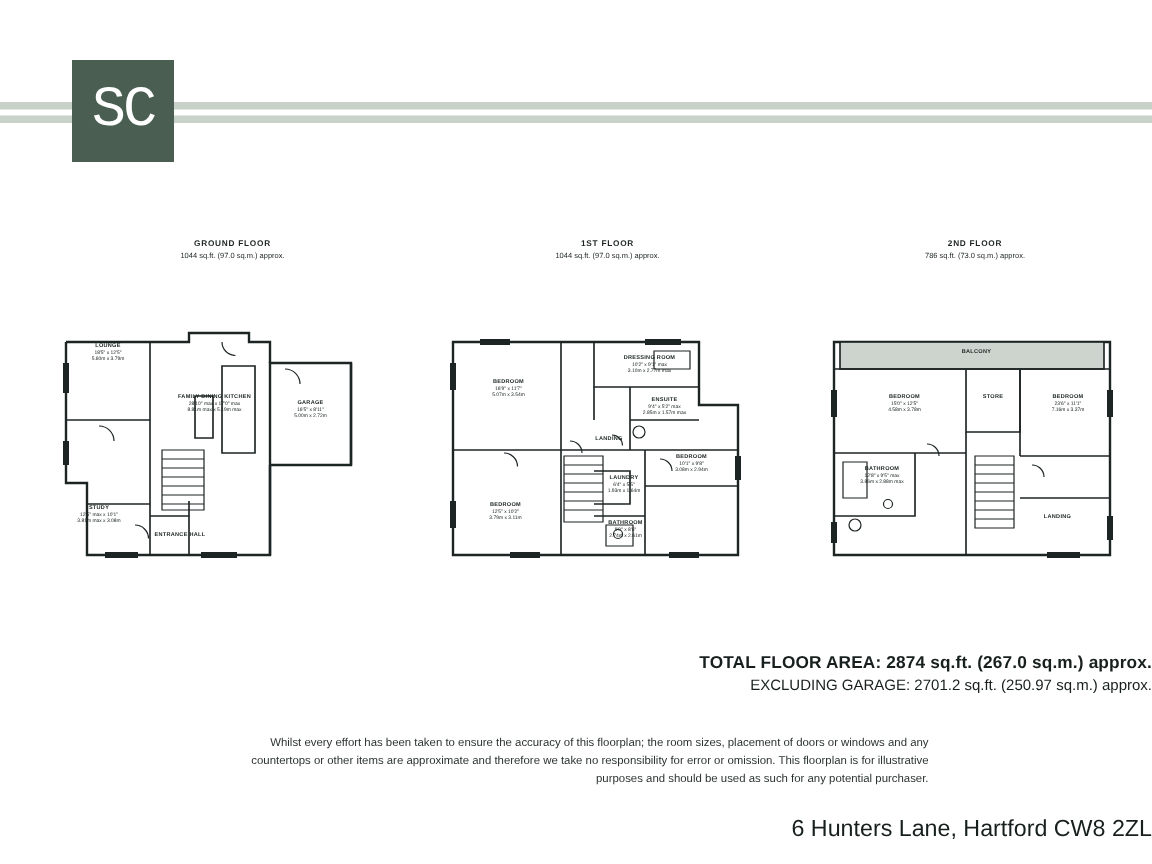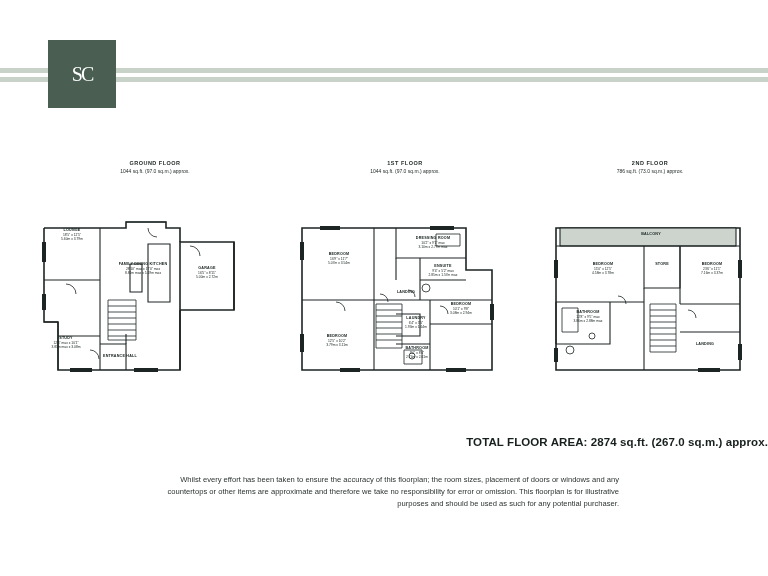--- a/index.html
+++ b/index.html
@@ -39,22 +39,22 @@
     left: 48px;
     width: 68px;
     height: 68px;
     background: #4a5e52;
     display: flex;
     align-items: center;
     justify-content: center;
   }
   #logo-box .logo-text {
     color: #ffffff;
-    font-family: Liberation Serif, serif;
-    font-size: 20px;
+    font-family: Liberation Mono, monospace;
+    font-size: 38px;
     letter-spacing: -2px;
     line-height: 1;
   }
 
   
   .plan-col {
     position: absolute;
     top: 160px;
   }
   #col-ground { left: 30px; width: 250px; }
@@ -396,14 +396,16 @@
     </div>
 
     <div class="rlabel" style="left:152px; top:158px; width:46px;">
       <div class="rname">LANDING</div>
     </div>
   </div>
 </div>
 
 <div id="footer">
   <div id="total-area">TOTAL FLOOR AREA: 2874 sq.ft. (267.0 sq.m.) approx.</div>
+  <div id="excl-garage">EXCLUDING GARAGE: 2701.2 sq.ft. (250.97 sq.m.) approx.</div>
   <div id="disclaimer">Whilst every effort has been taken to ensure the accuracy of this floorplan; the room sizes, placement of doors or windows and any countertops or other items are approximate and therefore we take no responsibility for error or omission. This floorplan is for illustrative purposes and should be used as such for any potential purchaser.</div>
+  <div id="address">6 Hunters Lane, Hartford CW8 2ZL</div>
 </div>
 
 </body></html>

